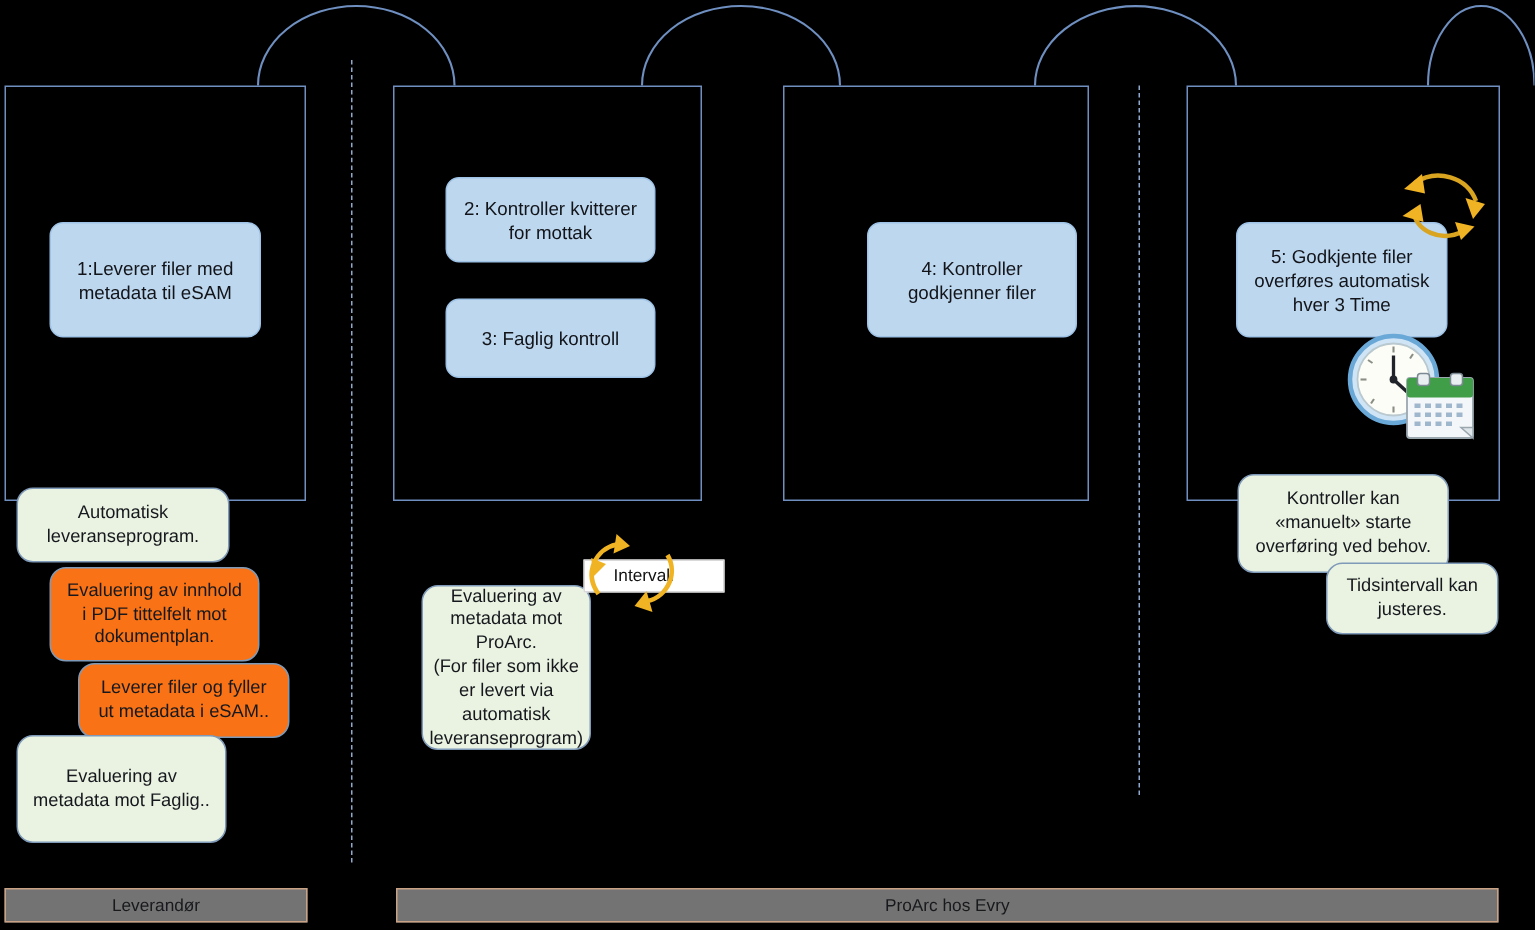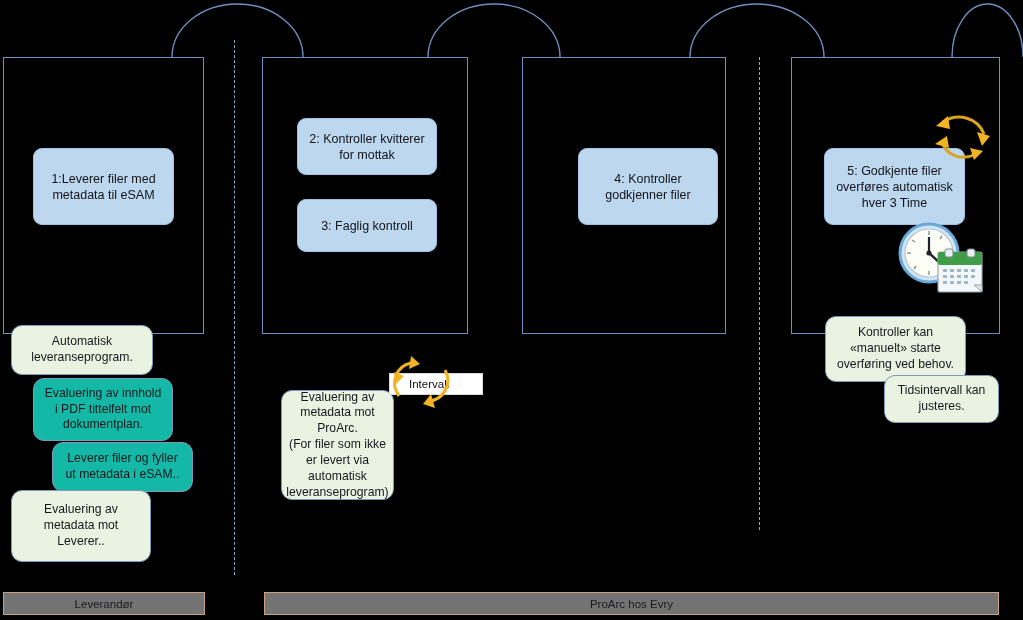--- a/index.html
+++ b/index.html
@@ -20,21 +20,21 @@
   .pbox{position:absolute;box-sizing:border-box;
         background:#bdd7ee;border:1px solid #9ec3e6;border-radius:9px;
         display:flex;align-items:center;justify-content:center;text-align:center;
         color:#12141a;font-size:12.5px;line-height:1.28;padding:16px 8px;}
 
   
   .note{position:absolute;box-sizing:border-box;border-radius:11px;
         display:flex;align-items:center;justify-content:center;text-align:center;
         font-size:12.2px;line-height:1.3;color:#16181d;padding:5px 9px;}
   .note.green{background:#eaf3e2;border:1px solid #7f9ab8;}
-  .note.cream{background:#14b8a6;border:1px solid #7f9ab8;}
+  .note.cream{background:#f97316;border:1px solid #7f9ab8;}
 
   
   .whitebox{position:absolute;box-sizing:border-box;background:#ffffff;
             border:1px solid #d9d9d9;display:flex;align-items:center;
             padding-left:19px;font-size:11.5px;color:#111;}
 
   
   .footer{position:absolute;box-sizing:border-box;background:#737373;
           border:1px solid #c9a184;display:flex;align-items:center;
           justify-content:center;font-size:11.5px;color:#18191c;}
@@ -90,21 +90,21 @@
       <div class="note green" style="left: 11px; top: 325px; width: 142px; height: 50px;">
         <span style="white-space: pre-line;">Automatisk leveranseprogram.</span>
       </div>
       <div class="note cream" style="left: 33px; top: 378px; width: 140px; height: 63px;">
         <span style="white-space: pre-line;">Evaluering av innhold i PDF tittelfelt mot dokumentplan.</span>
       </div>
       <div class="note cream" style="left: 52px; top: 442px; width: 141px; height: 50px;">
         <span style="white-space: pre-line;">Leverer filer og fyller ut metadata i eSAM..</span>
       </div>
       <div class="note green" style="left: 11px; top: 490px; width: 140px; height: 72px;">
-        <span style="white-space: pre-line;">Evaluering av metadata mot Leverer..</span>
+        <span style="white-space: pre-line;">Evaluering av metadata mot Faglig..</span>
       </div>
       <div class="note green" style="left: 281px; top: 390px; width: 113px; height: 110px;">
         <span style="white-space: pre-line;">Evaluering av metadata mot ProArc.
 (For filer som ikke er levert via automatisk leveranseprogram)</span>
       </div>
       <div class="note green" style="left: 825px; top: 316px; width: 141px; height: 66px;">
         <span style="white-space: pre-line;">Kontroller kan «manuelt» starte overføring ved behov.</span>
       </div>
       <div class="note green" style="left: 884px; top: 375px; width: 115px; height: 48px;">
         <span style="white-space: pre-line;">Tidsintervall kan justeres.</span>

